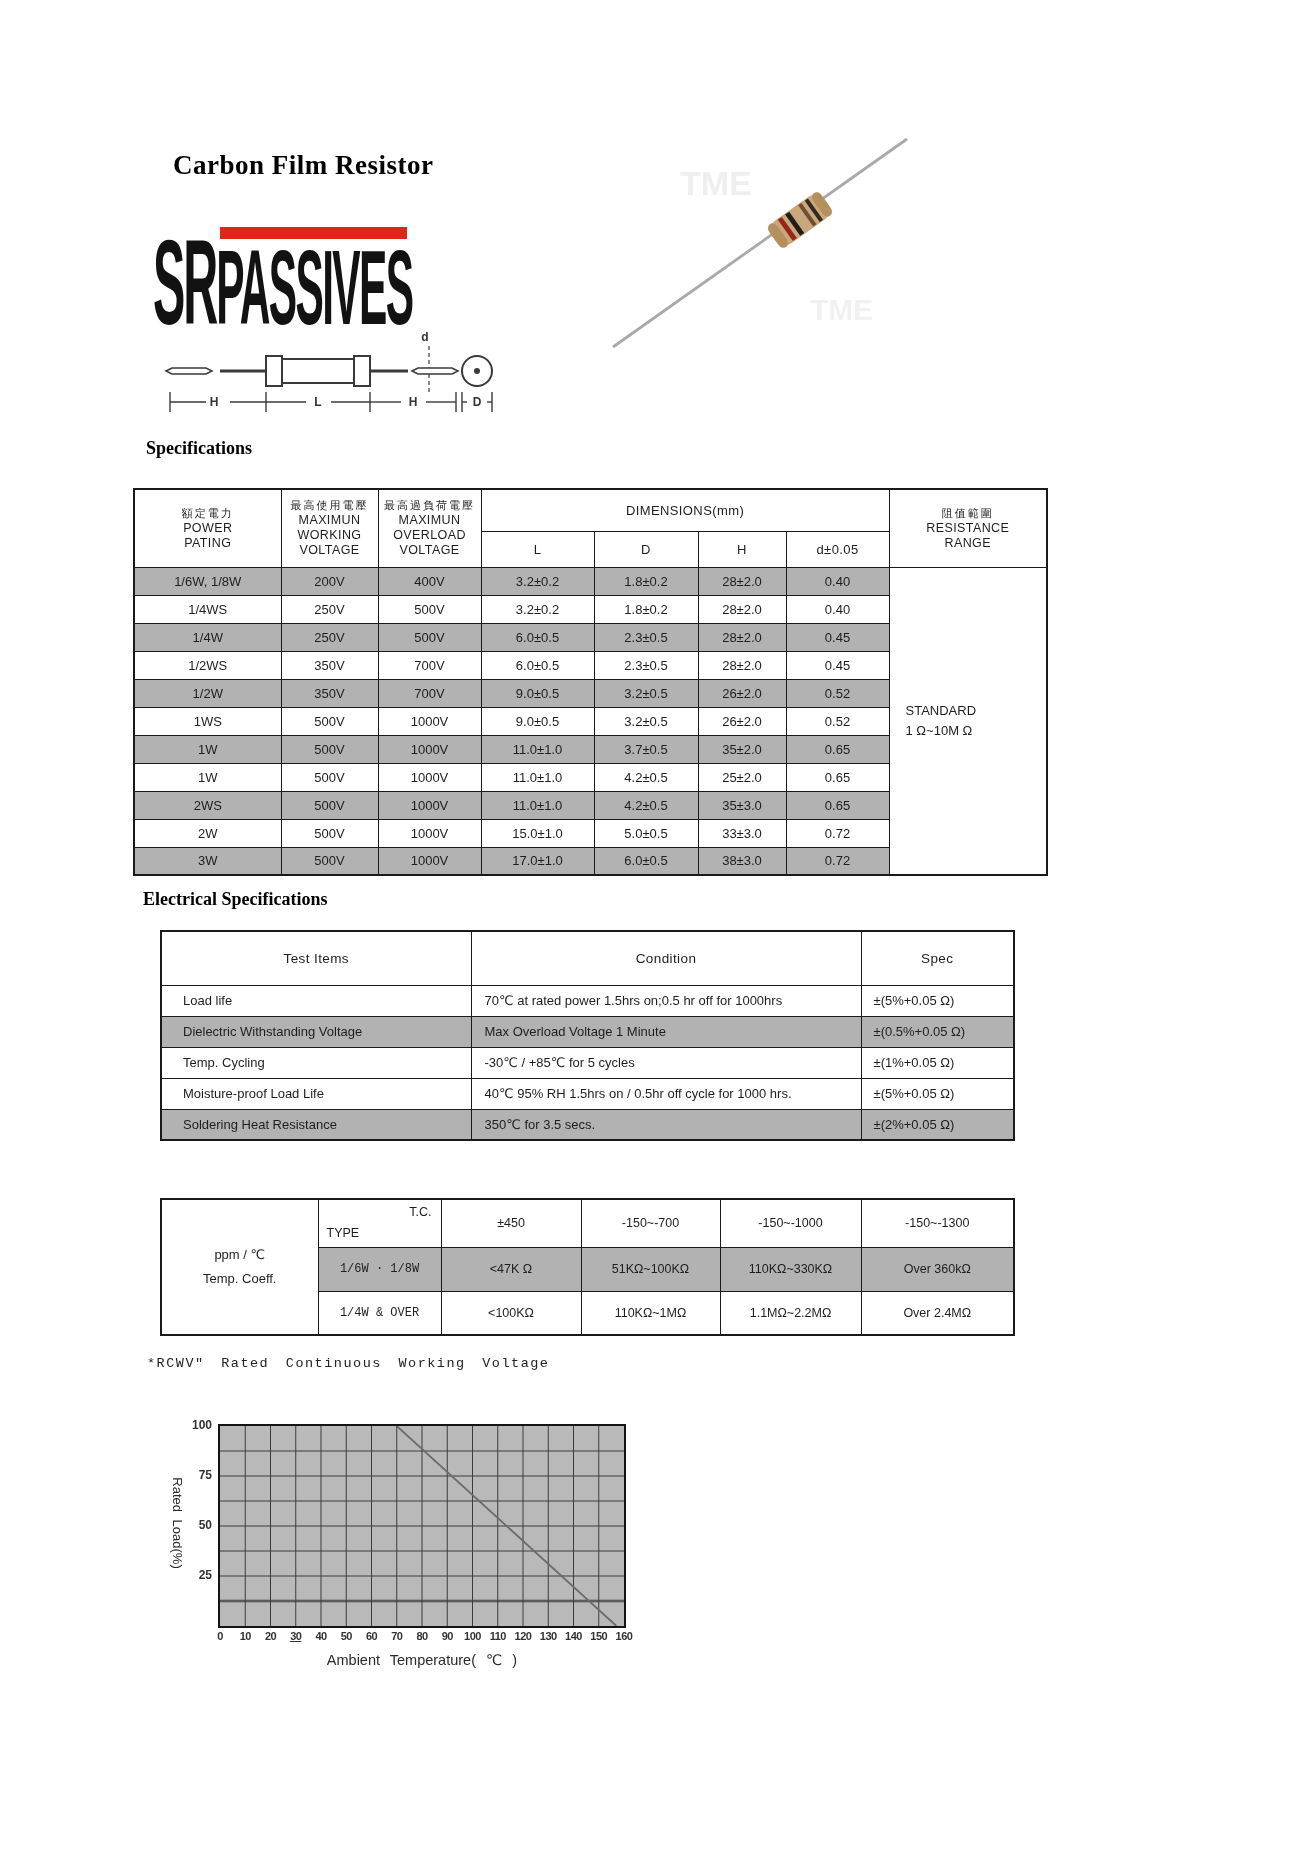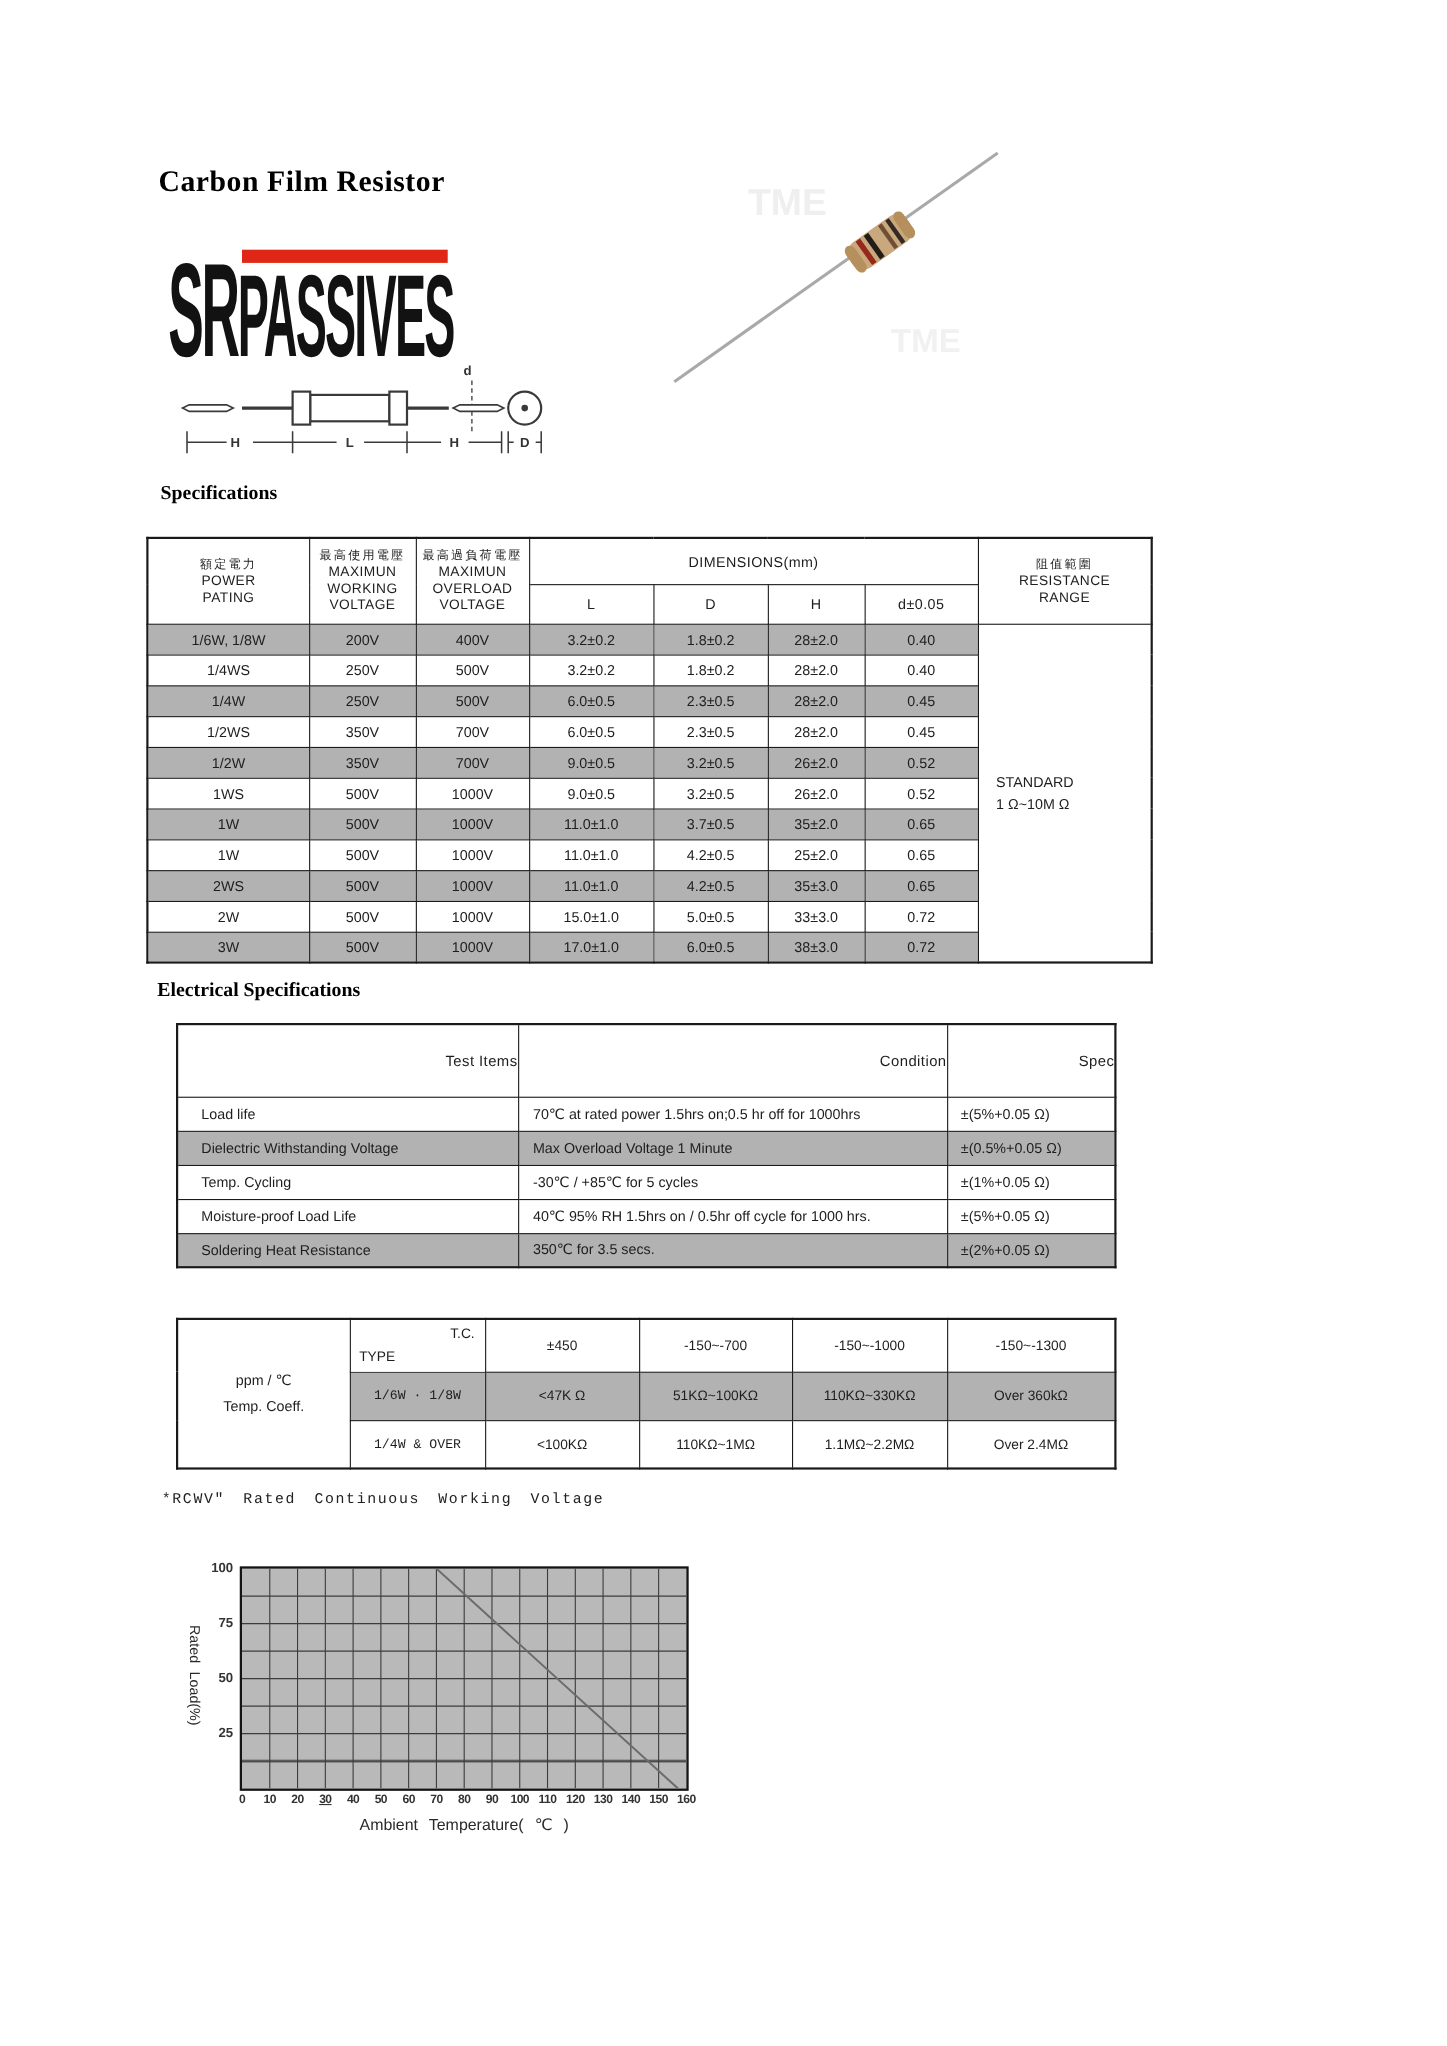--- a/index.html
+++ b/index.html
@@ -3,21 +3,21 @@
 <meta charset="utf-8">
 <style>
   :root{
     --logo-red:#e02616; --row-shade:#b2b2b2; --chart-plot-bg:#b9b9b9; --table-border:#1a1a1a;
   }
   html,body{margin:0;padding:0;background:#ffffff;}
   body{width:1315px;height:1860px;font-family:"Liberation Sans","DejaVu Sans",sans-serif;color:#1e1e1e;}
   .page{position:relative;width:1315px;height:1860px;background:#fff;overflow:hidden;}
 
   
-  .doc-title{position:absolute;left:144px;top:150px;font-family:"Liberation Serif","DejaVu Serif",serif;
+  .doc-title{position:absolute;left:173px;top:150px;font-family:"Liberation Serif","DejaVu Serif",serif;
     font-weight:bold;font-size:27px;color:#000;letter-spacing:.5px;}
   .sec-heading{position:absolute;font-family:"Liberation Serif","DejaVu Serif",serif;font-weight:bold;
     font-size:18px;color:#000;}
   #spec-heading{left:146px;top:438px;}
   #elec-heading{left:143px;top:889px;}
 
   
   .logo-bar{position:absolute;left:220px;top:227px;width:187px;height:12px;background:var(--logo-red);}
   .logo-text{position:absolute;left:153px;top:237px;transform:scaleX(.40);transform-origin:0 0;
     white-space:nowrap;font-weight:bold;color:#121212;line-height:90px;height:92px;}
@@ -40,21 +40,21 @@
   #spec-table{position:absolute;left:133px;top:488px;width:913px;border:2.5px solid var(--table-border);padding-left:48px;}
   #spec-table thead tr.h1 th{height:42px;}
   #spec-table thead tr.h2 th{height:36px;}
   #spec-table thead .cn{font-size:11px;letter-spacing:2px;line-height:15px;}
   #spec-table thead .en{font-size:12.5px;line-height:15px;}
   #spec-table tbody td{height:28px;}
   #spec-table td.res-range-cell{background:#fff;text-align:left;padding-left:16px;font-size:13px;line-height:20px;}
 
   
   #elec-table{position:absolute;left:160px;top:930px;width:853px;border:2.5px solid var(--table-border);}
-  #elec-table th{height:66px;font-size:13.5px;text-align:right;}
+  #elec-table th{height:54px;font-size:13.5px;}
   #elec-table td{height:31px;font-size:13px;text-align:left;}
   #elec-table td.cell-item{padding-left:21px;}
   #elec-table td.cell-cond{padding-left:13px;}
   #elec-table td.cell-spec{padding-left:12px;}
 
   
   #tc-table{position:absolute;left:160px;top:1198px;width:853px;border:2.5px solid var(--table-border);}
   #tc-table td{font-size:12.5px;}
   #tc-table tr.tc-head td{height:48px;background:#fff;}
   #tc-table .tc-row td{height:44px;}

